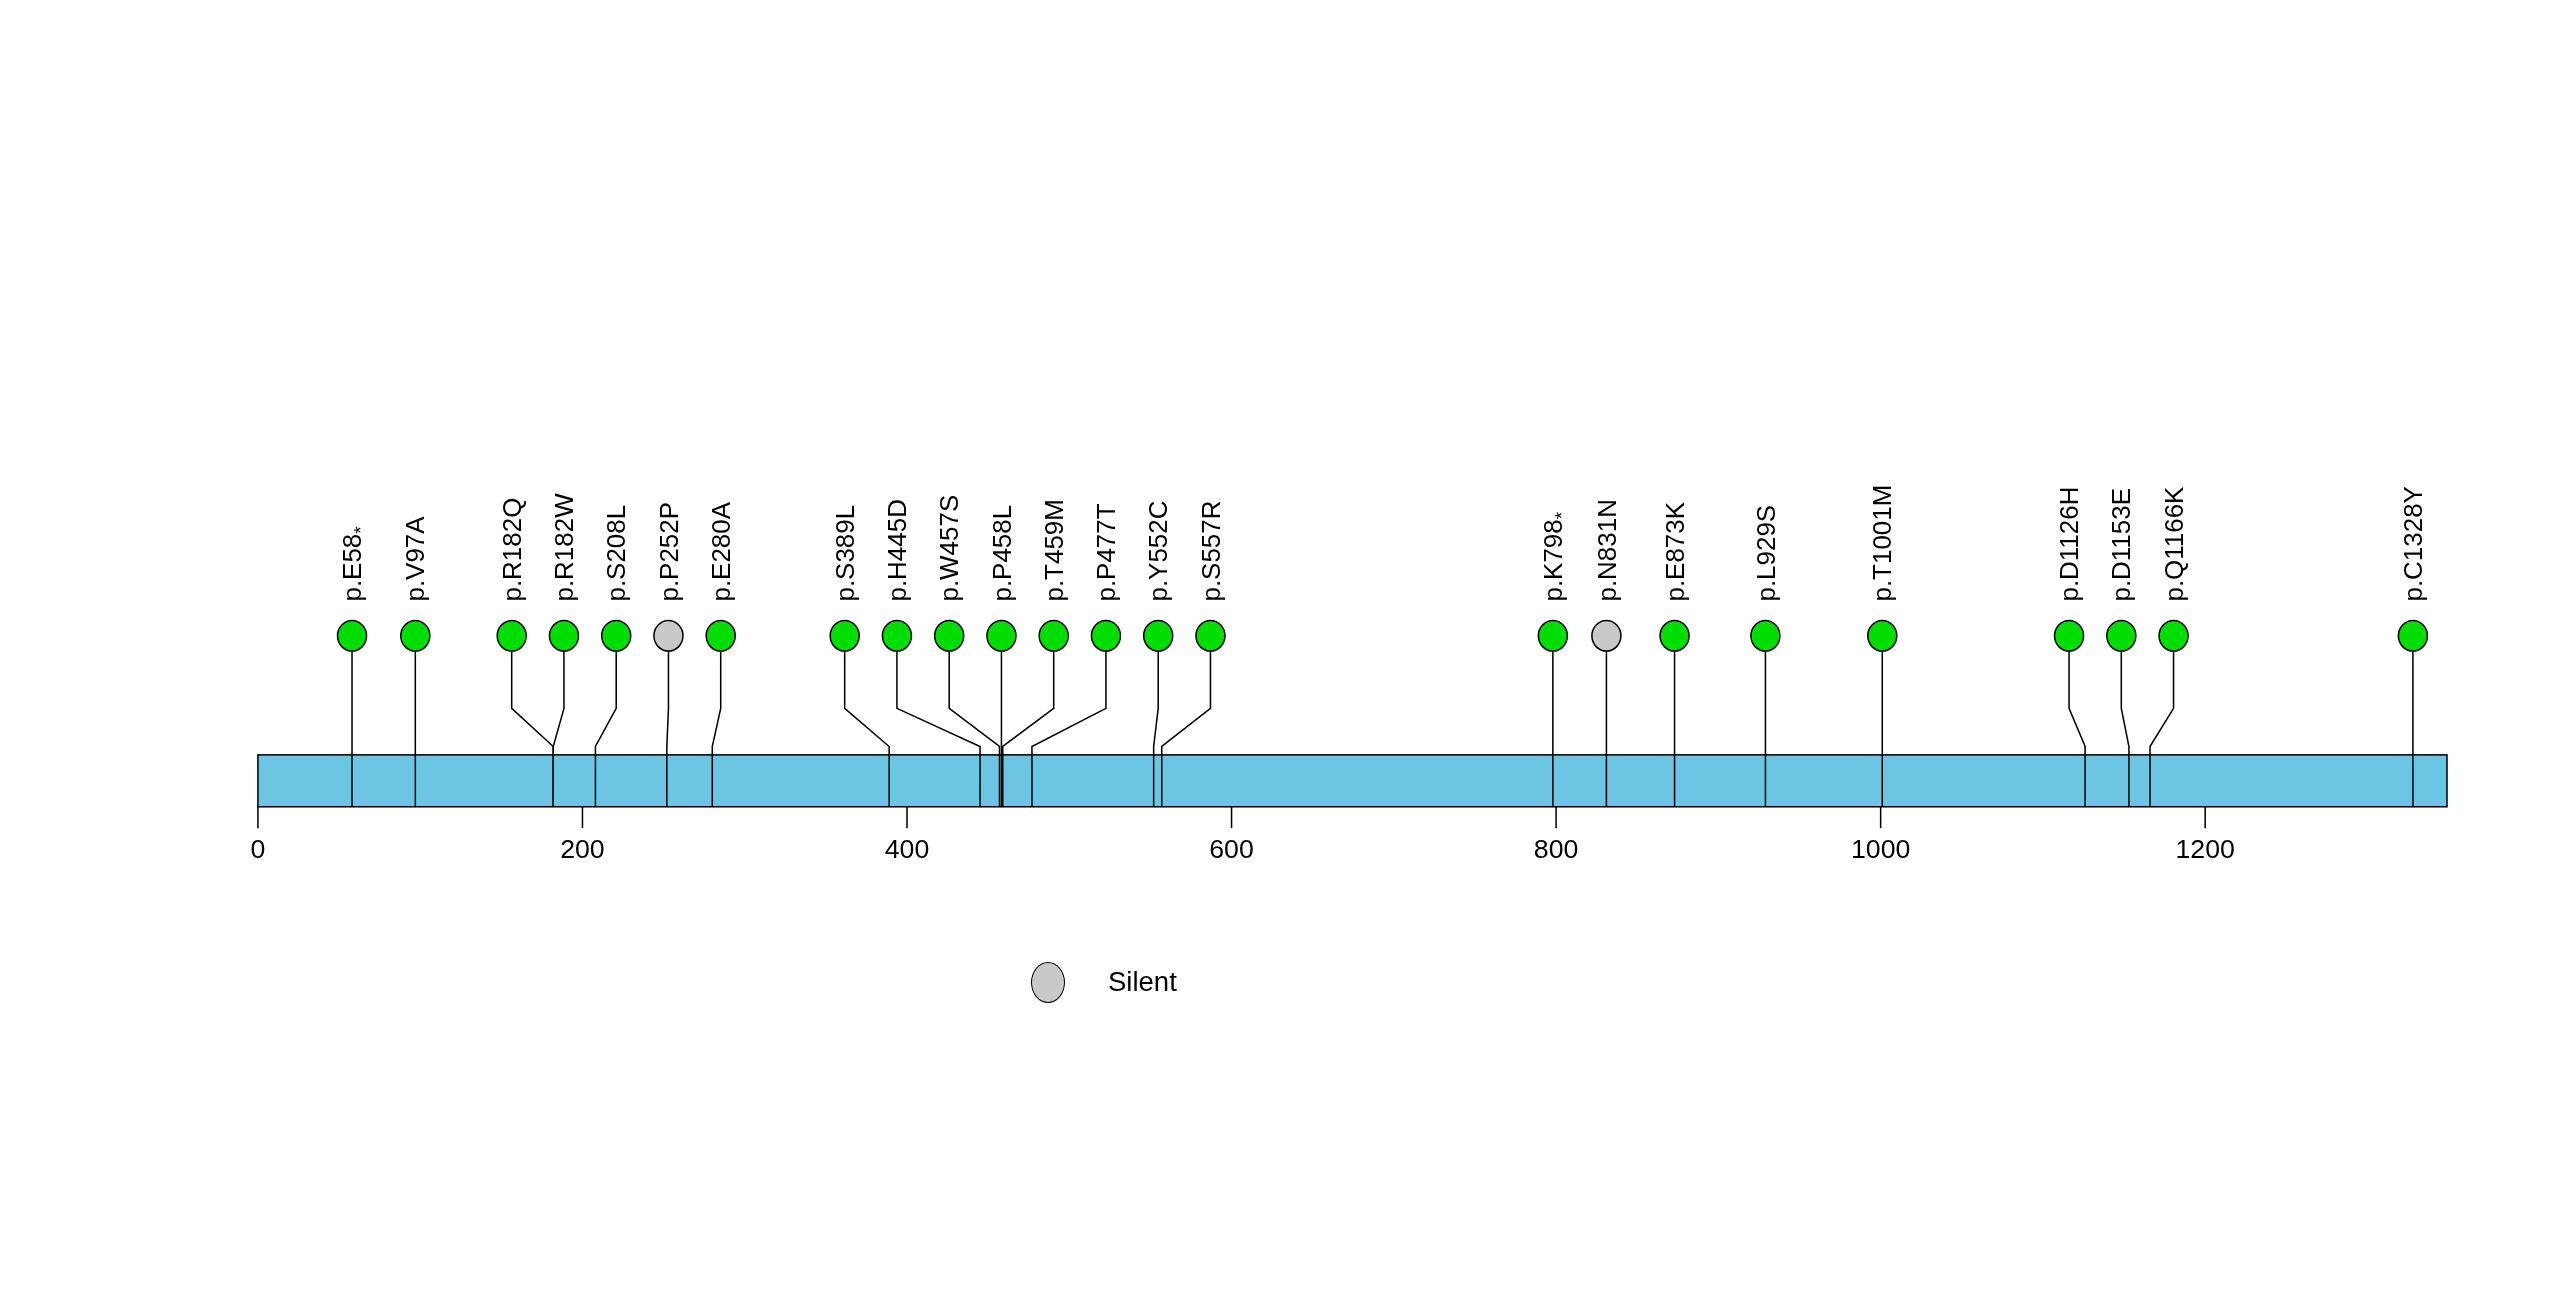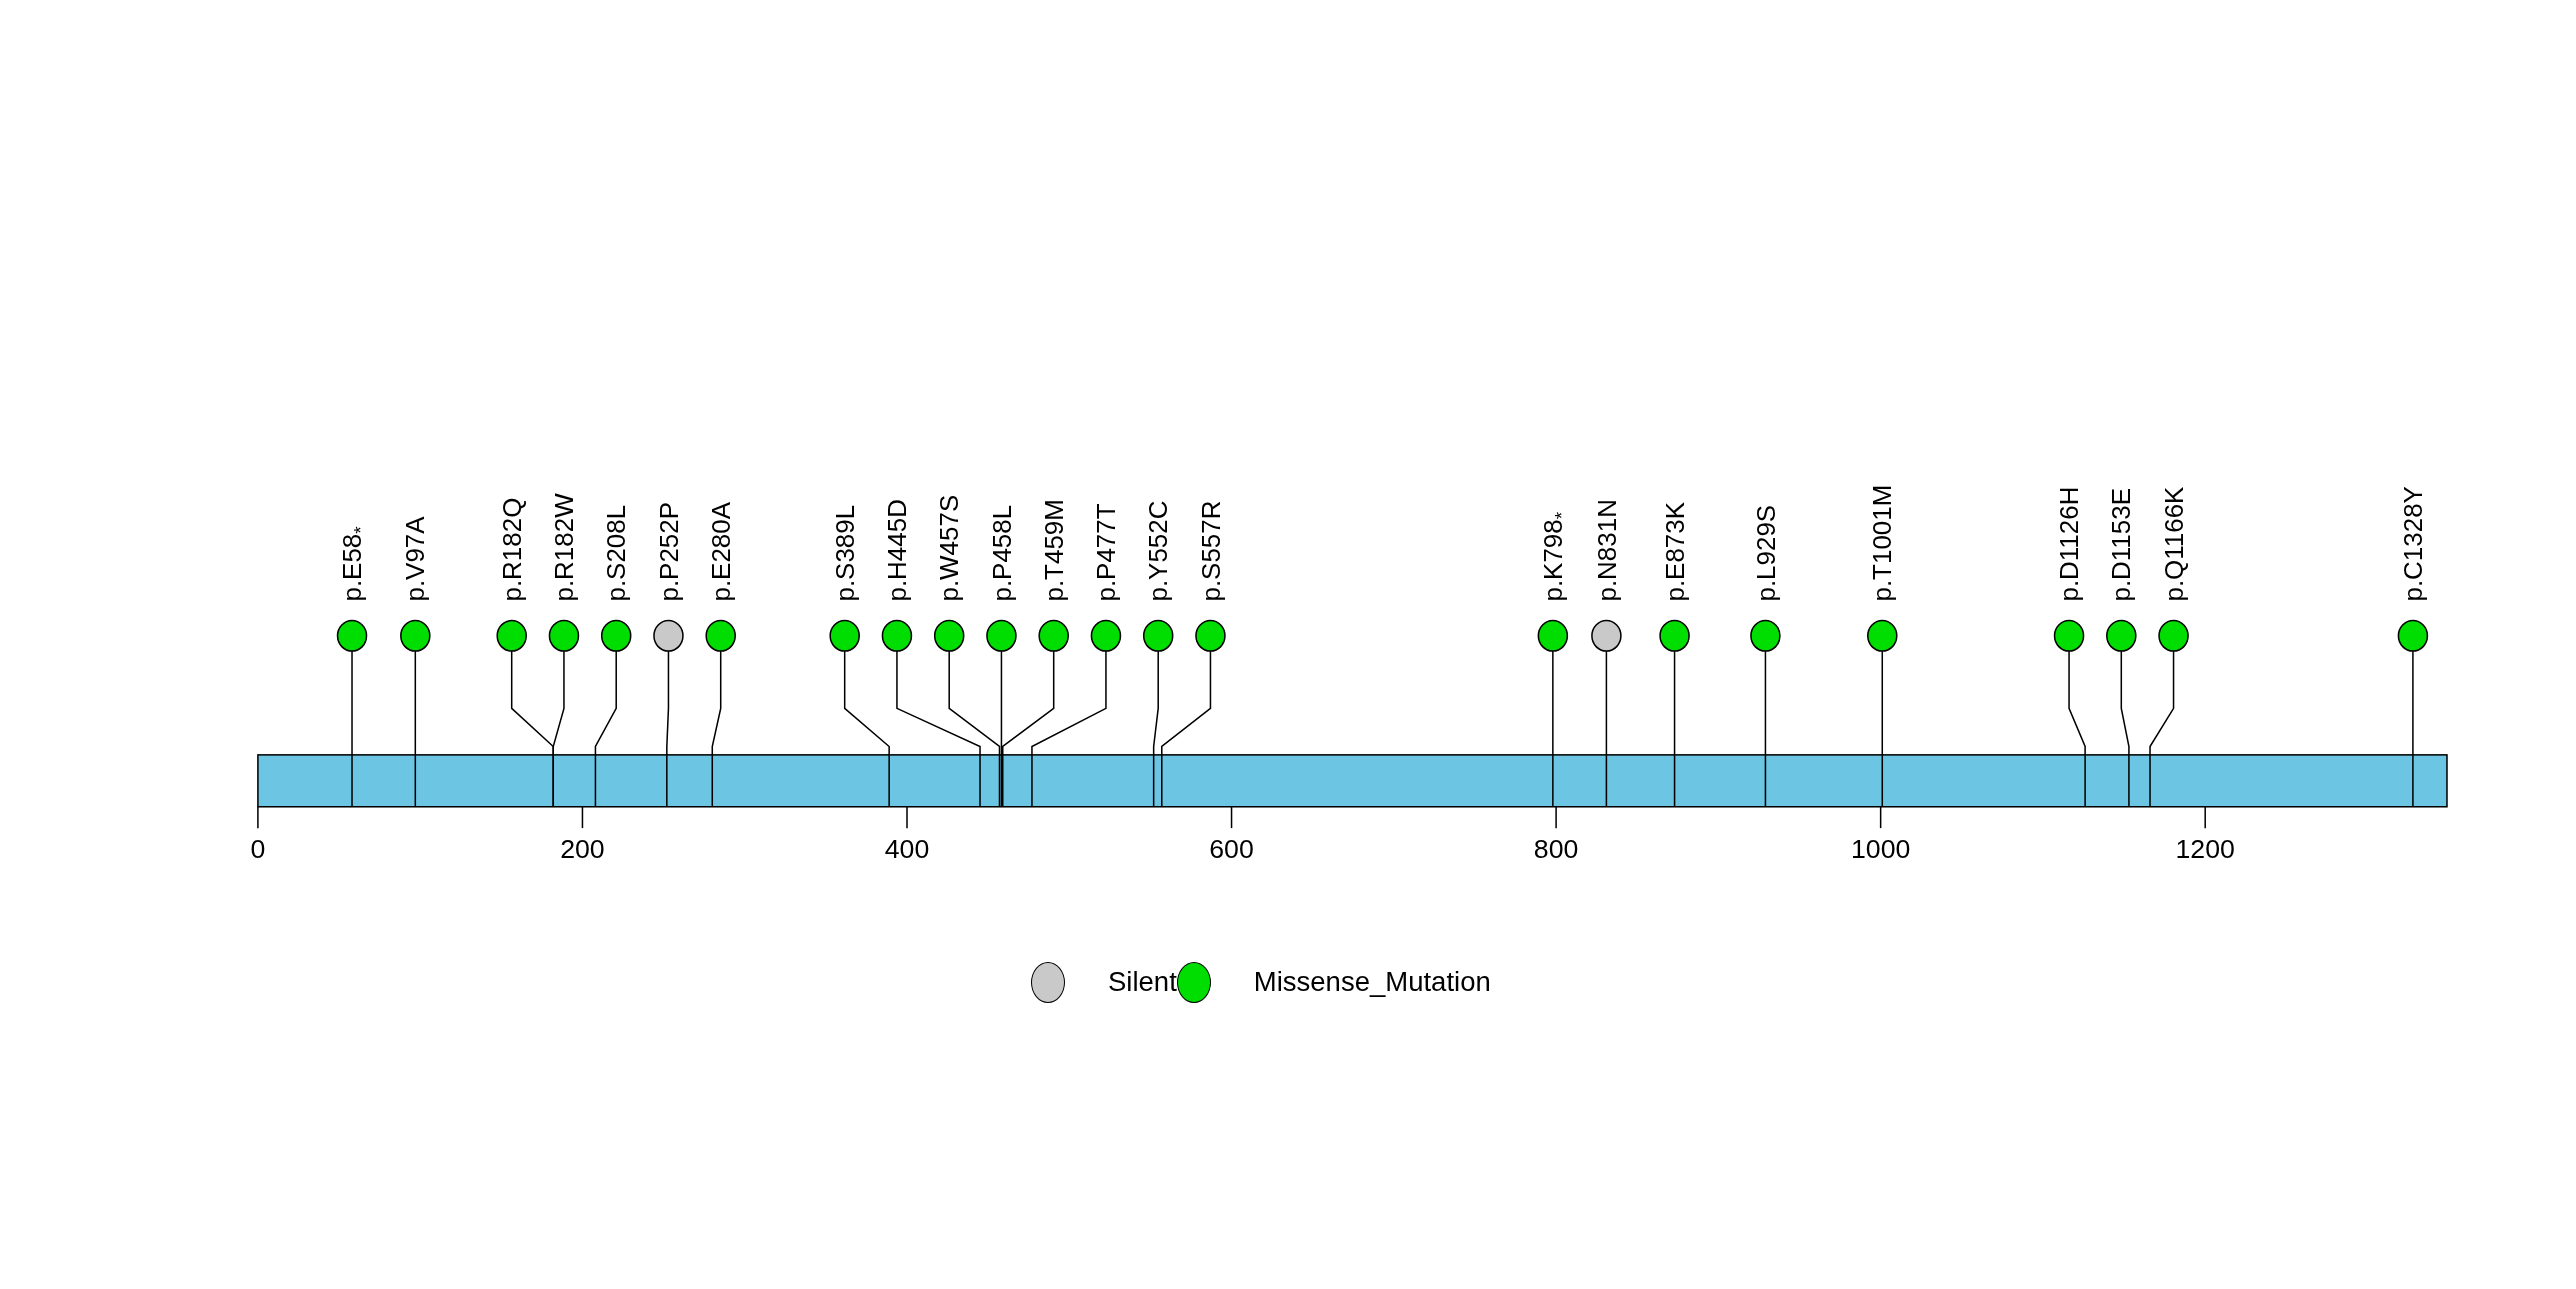--- a/index.html
+++ b/index.html
@@ -1,20 +1,20 @@
 <!DOCTYPE html>
 <html style="font-size:12.2px"><head>
 <meta charset="utf-8">
 <style>
   html,body{margin:0;padding:0;background:#ffffff;}
   body{width:2576px;height:1290px;position:relative;overflow:hidden;
        font-family:"Liberation Sans", sans-serif;color:#000;}
   #plot-root{position:absolute;left:0;top:0;width:2576px;height:1290px;}
   svg{position:absolute;left:0;top:0;}
-  .legend{position:absolute;left:1031px;top:952px;display:flex;}
+  .legend{position:absolute;left:1031px;top:952px;display:flex;flex-direction:column;}
   .legend-row{display:flex;align-items:center;height:60px;}
   .legend-dot{width:34px;height:41px;border:1.5px solid #000;border-radius:50%;
               box-sizing:border-box;flex:0 0 auto;background:#ccc;}
   .legend-label{margin-left:43px;font-size:27.5px;line-height:1;white-space:nowrap;}
 </style>
 </head>
 <body>
 
 <div id="plot-root">
   <svg width="2576" height="1290" viewBox="0 0 3376 1690" xmlns="http://www.w3.org/2000/svg">
@@ -105,19 +105,15 @@
       <text transform="translate(2792.08961, 788) rotate(-90)" text-anchor="start" font-size="34" fill="#000">p.D1153E</text>
       <text transform="translate(2860.56935, 788) rotate(-90)" text-anchor="start" font-size="34" fill="#000">p.Q1166K</text>
       <text transform="translate(3174.2576, 788) rotate(-90)" text-anchor="start" font-size="34" fill="#000">p.C1328Y</text>
     </svg>
 
   <div class="legend">
     <div class="legend-row">
       <span class="legend-dot" style="background: rgb(201, 201, 201);"></span>
       <span class="legend-label">Silent</span>
     </div>
-    <div class="legend-row">
-      <span class="legend-dot" style="background: rgb(0, 221, 0);"></span>
-      <span class="legend-label">Missense_Mutation</span>
-    </div>
   </div>
 </div>
 
 
 </body></html>

